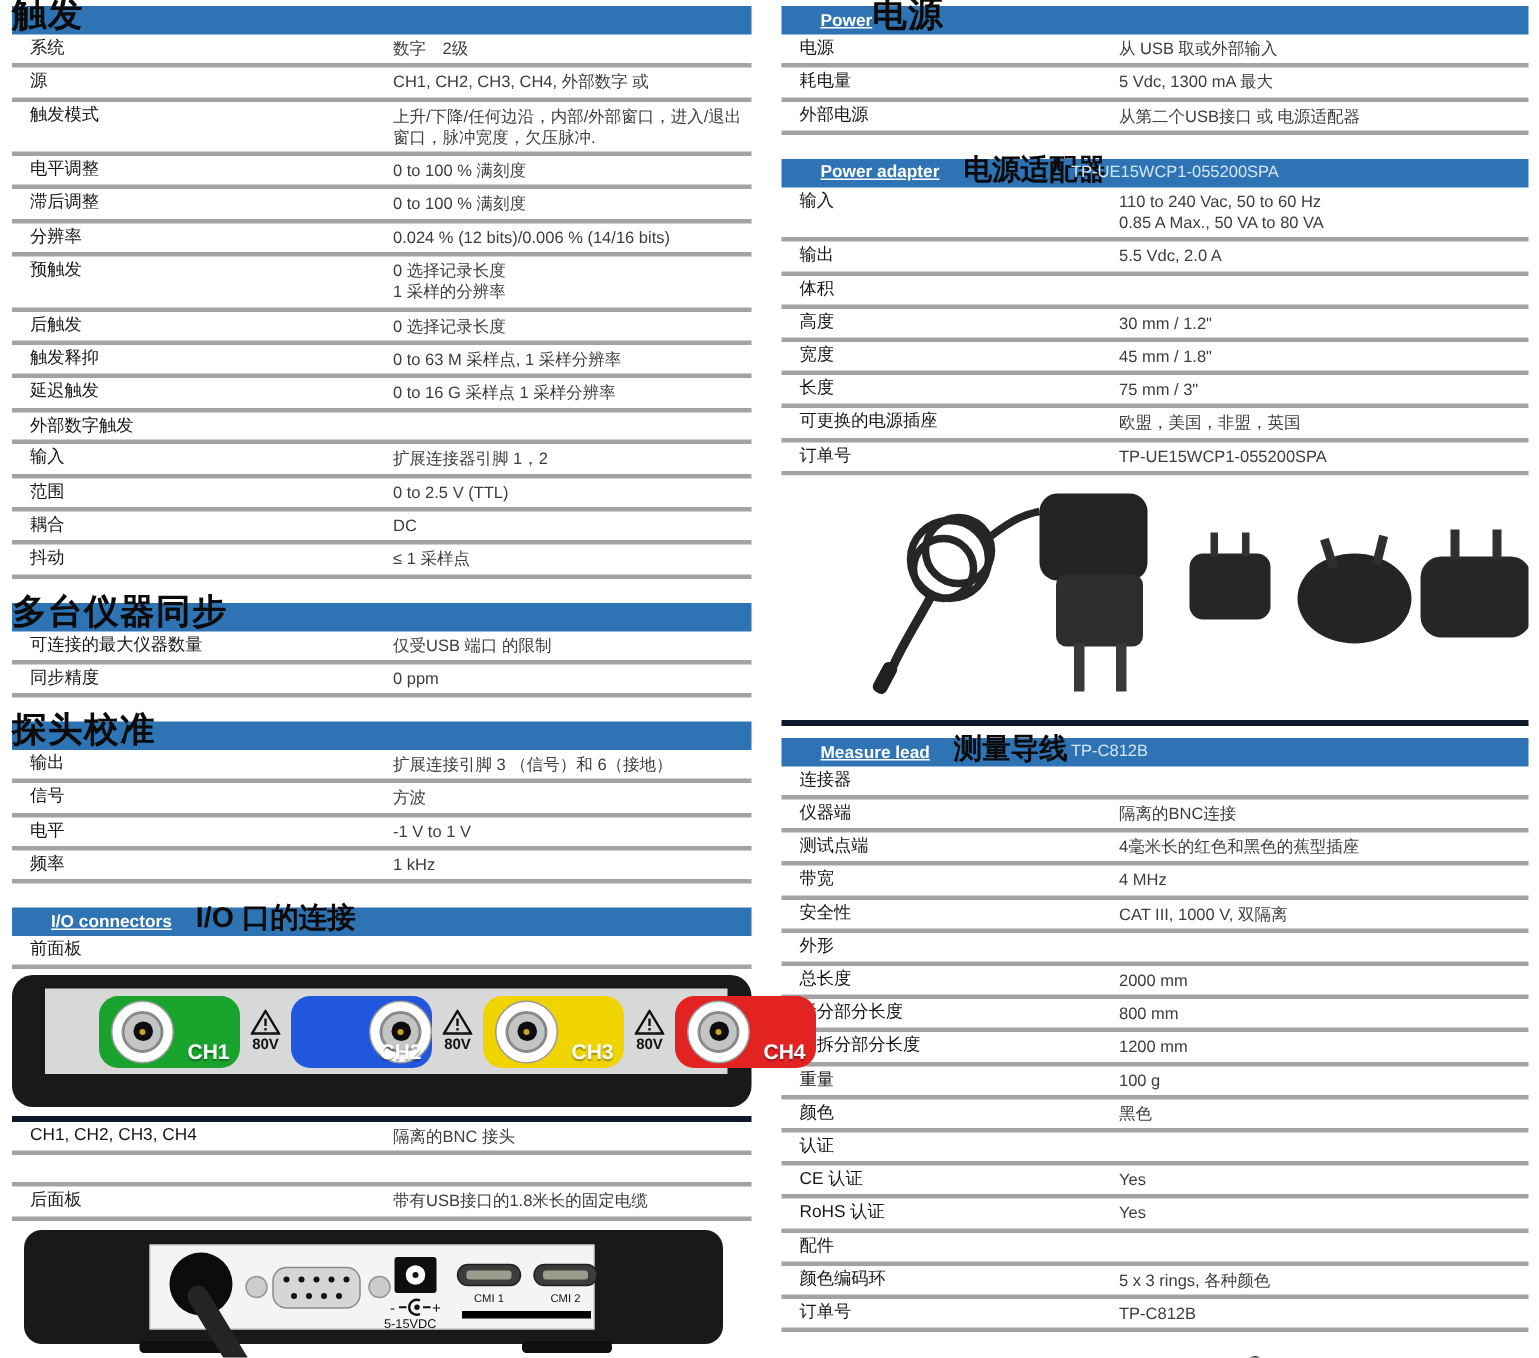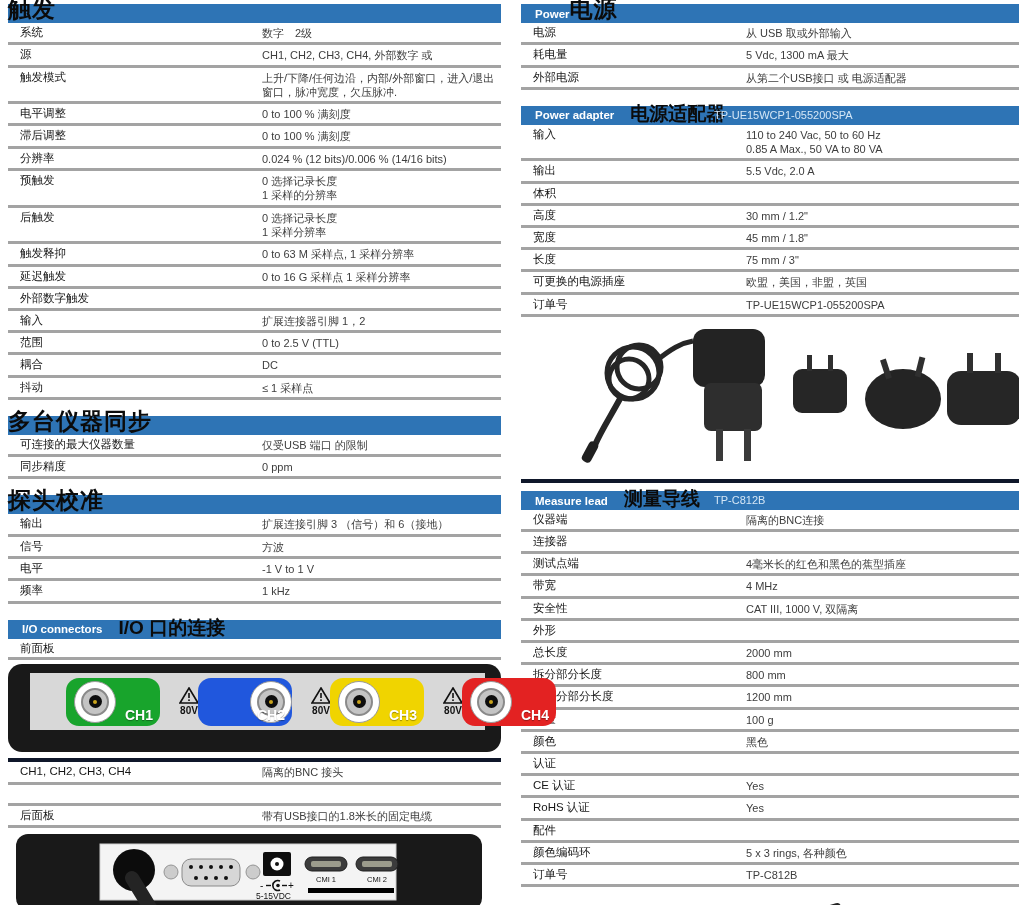--- a/index.html
+++ b/index.html
@@ -7,21 +7,21 @@
     width:1026px;height:905px;background:#fff;overflow:hidden;position:relative;
     font-family:"Liberation Sans","DejaVu Sans",sans-serif;color:#222;
   }
   .page{position:absolute;top:4px;left:8px;display:flex;gap:20px;}
   .col{display:block;}
   .col-left{width:493px;}
   .col-right{width:498px;}
 
   
   .bar{height:19px;background:#2e74b5;position:relative;display:flex;align-items:center;overflow:visible;}
-  .bar .en{color:#fff;font-weight:bold;font-size:11.5px;margin-left:14px;white-space:nowrap;}
+  .bar .en{color:#fff;font-weight:bold;font-size:11.5px;margin-left:26px;white-space:nowrap;text-decoration:underline;}
   .bar .zh-big{font-size:23px;font-weight:600;color:#0b0b0b;line-height:19px;margin-left:0;position:relative;top:-4px;white-space:nowrap;letter-spacing:1px;}
   .bar .zh-mid{font-size:19px;font-weight:600;color:#0b0b0b;line-height:19px;margin-left:16px;position:relative;top:-2px;white-space:nowrap;}
   .bar .part{position:absolute;left:193px;top:0;height:19px;line-height:19px;color:#d4e6f6;font-size:11px;}
 
   
   .row{display:flex;border-bottom:3px solid #a3a3a3;align-items:flex-start;min-height:18px;gap:32px;}
   .cell-label{box-sizing:border-box;flex:0 0 auto;padding:3px 4px 2px 12px;font-size:11.5px;color:#161616;line-height:1.2;}
   .col-left .cell-label{width:222px;}
   .col-right .cell-label{width:193px;}
   .cell-value{flex:1;padding:3px 2px 2px 0;font-size:11px;color:#3d3d3d;line-height:1.3;}
@@ -33,21 +33,21 @@
 
   
   .device-front{height:88px;background:#191919;border-radius:14px;position:relative;}
   .front-inner{position:absolute;left:22px;right:16px;top:9px;height:57px;background:#d8d8d8;display:flex;align-items:center;justify-content:space-between;padding:0 12px 0 36px;}
   .ch-pad{width:94px;height:48px;border-radius:13px;position:relative;display:flex;align-items:center;flex:0 0 auto;}
   .bnc{width:42px;height:42px;border-radius:50%;background:#fff;border:1px solid #9a9a9a;display:flex;align-items:center;justify-content:center;margin-left:8px;box-sizing:border-box;}
   .bnc-mid{width:28px;height:28px;border-radius:50%;background:#c4c4c4;border:2px solid #8a8a8a;display:flex;align-items:center;justify-content:center;box-sizing:border-box;}
   .bnc-center{width:13px;height:13px;border-radius:50%;background:#0d0d0d;display:flex;align-items:center;justify-content:center;}
   .bnc-pin{width:4px;height:4px;border-radius:50%;background:#caa41c;}
   .ch-label{position:absolute;right:7px;bottom:3px;color:#fff;font-weight:bold;font-size:14px;text-shadow:0 1px 1px rgba(0,0,0,.35);}
-  .warn{display:flex;flex-direction:column;align-items:center;width:18px;flex:0 0 auto;padding-left:20px;}
+  .warn{display:flex;flex-direction:column;align-items:center;width:34px;flex:0 0 auto;}
   .warn-txt{font-size:10px;font-weight:bold;color:#111;margin-top:1px;}
 
   svg text{font-family:"Liberation Sans","DejaVu Sans",sans-serif;}
 </style>
 </head>
 <body>
 
 <div class="page">
 
   <div class="col col-left">
@@ -96,21 +96,20 @@
           <div class="cell-label">预触发</div>
           <div class="cell-value">
             <div>0  选择记录长度</div>
             <div>1  采样的分辨率</div>
           </div>
         </div>
         <div class="row">
           <div class="cell-label">后触发</div>
           <div class="cell-value">
             <div>0  选择记录长度</div>
-            <div>1  采样分辨率</div>
           </div>
         </div>
         <div class="row">
           <div class="cell-label">触发释抑</div>
           <div class="cell-value">
             <div>0 to 63 M  采样点, 1  采样分辨率</div>
           </div>
         </div>
         <div class="row">
           <div class="cell-label">延迟触发</div>
@@ -492,29 +491,29 @@
     </div>
 
     <div class="gap8"></div>
 
     <div class="bar">
       <span class="en">Measure lead</span>
       <span class="zh-mid">测量导线</span>
       <span class="part">TP-C812B</span>
     </div>
     <div class="spec-table">
-        <div class="row">
-          <div class="cell-label">仪器端</div>
-          <div class="cell-value">
-            <div>隔离的BNC连接</div>
-          </div>
-        </div>
         <div class="row sub">
           <div class="cell-label">连接器</div>
           <div class="cell-value"></div>
+        </div>
+        <div class="row">
+          <div class="cell-label">仪器端</div>
+          <div class="cell-value">
+            <div>隔离的BNC连接</div>
+          </div>
         </div>
         <div class="row">
           <div class="cell-label">测试点端</div>
           <div class="cell-value">
             <div>4毫米长的红色和黑色的蕉型插座</div>
           </div>
         </div>
         <div class="row">
           <div class="cell-label">带宽</div>
           <div class="cell-value">

